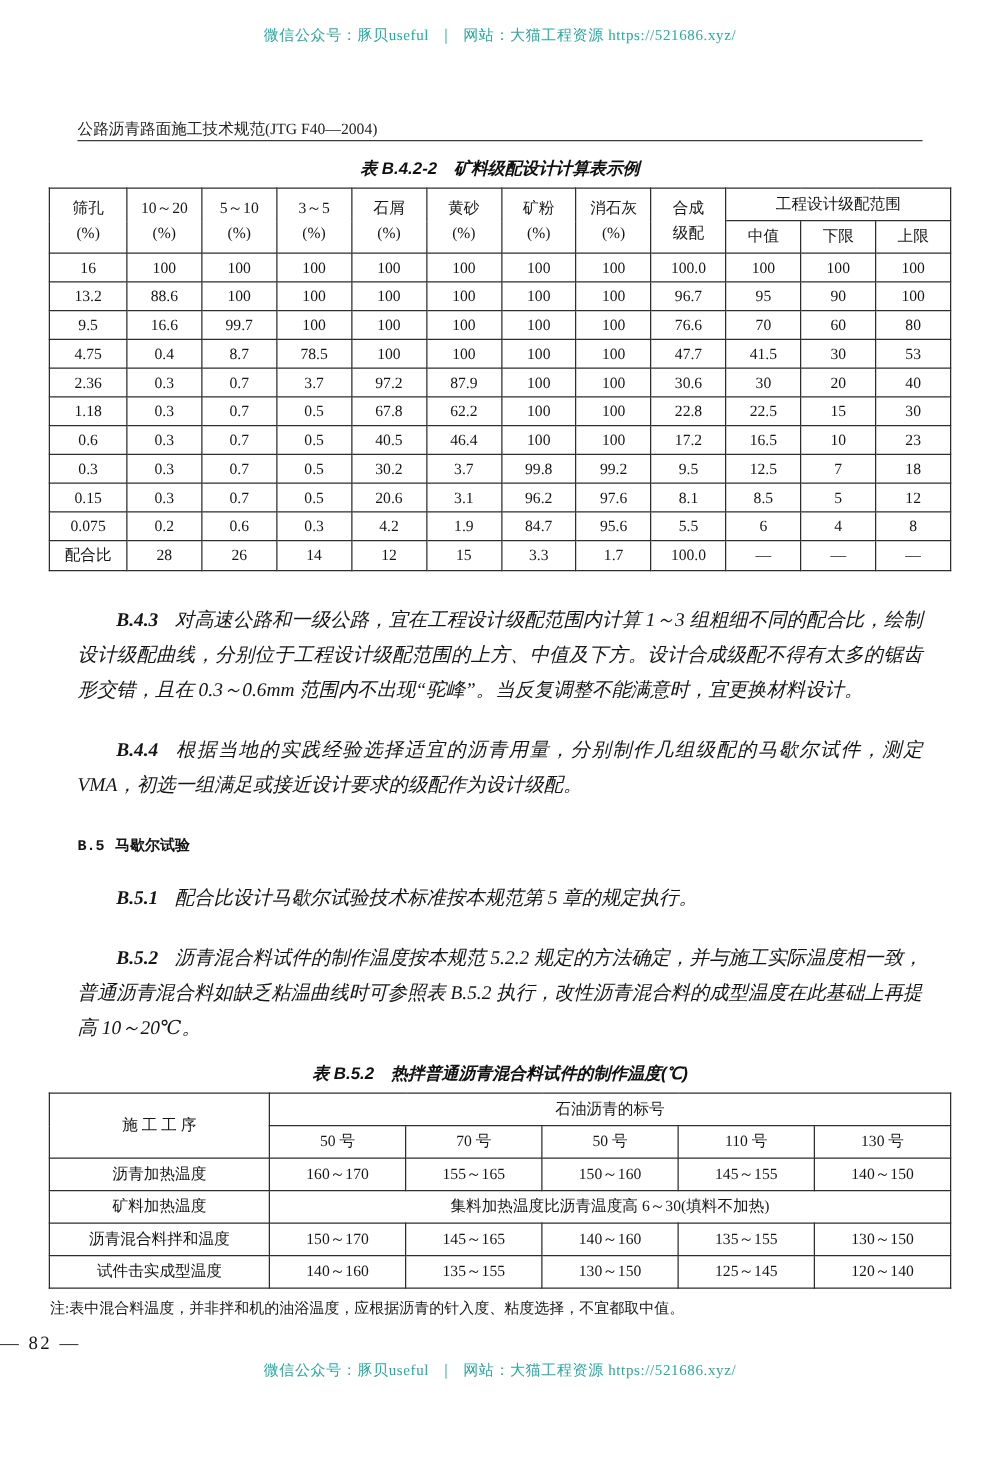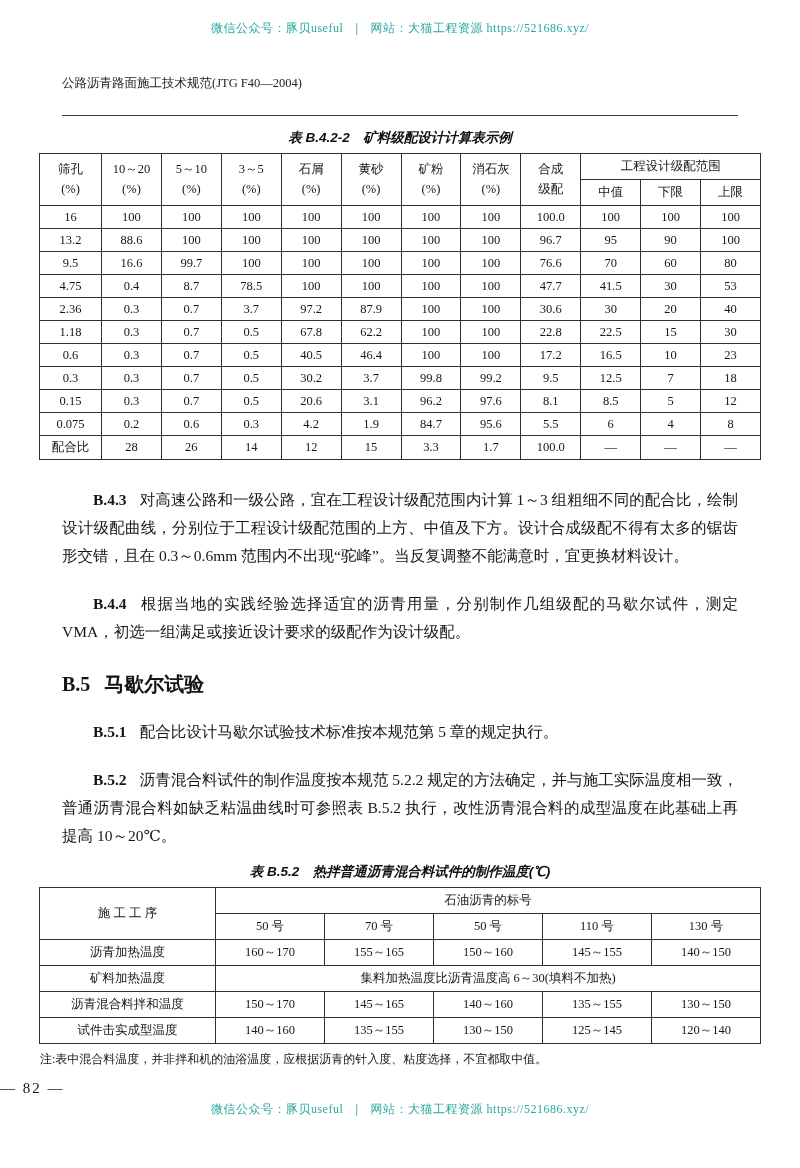--- a/index.html
+++ b/index.html
@@ -11,42 +11,42 @@
     overflow: hidden;
   }
   
   .wm { color: #2aa79f; text-align: center; font-size: 12px; letter-spacing: .5px;
         font-family: "Liberation Serif", serif; }
   .wm-top { padding-top: 20px; }
   .wm-bottom { margin-top: 4px; }
   .wm a { color: inherit; text-decoration: none; }
   .wm .sep { margin: 0 4px; }
   
-  .running-head { margin: 38px 62px 0; font-size: 12.5px; color: #222;
-    padding-bottom: 23px; border-bottom: 1px solid #3a3a3a; }
+  .running-head { margin: 58px 62px 0; font-size: 12.5px; color: #222;
+    padding-bottom: 0; border-bottom: 1px solid #3a3a3a; }
   
   .tbl-caption { text-align: center; font-family: "Liberation Sans", sans-serif;
     font-weight: bold; font-size: 13.5px; margin-top: 13px; color: #111; font-style: italic; }
   
   table { border-collapse: collapse; margin: 6px auto 0; width: 722px; table-layout: fixed; }
   th, td { border: 1px solid #2e2e2e; text-align: center; font-size: 12.5px;
     font-weight: normal; padding: 3px 1px; color: #161616; overflow: hidden; }
   #table1 col.c-sieve { width: 62px; }
   #table1 td { height: 23px; }
   #table1 thead th { padding: 4px 1px; }
   .h2 span { display: block; line-height: 1.55; }
   #table2 col.c-proc { width: 176px; }
   #table2 th, #table2 td { height: 26px; font-size: 12.5px; }
   
   .para { margin: 20px 62px 0; font-size: 15.5px; line-height: 1.8;
-    text-align: justify; text-indent: 2em; }
+    text-align: justify; text-indent: 2em; font-style: italic; }
   .para-first { margin-top: 26px; }
   .clause-label { font-weight: bold; margin-right: .85em; }
-  .section-head { margin: 26px 62px 0; font-family: Liberation Serif, serif;
-    font-weight: bold; font-size: 20px; }
+  .section-head { margin: 26px 62px 0; font-family: Liberation Mono, monospace;
+    font-weight: bold; font-size: 12px; }
   .section-head .clause-label { margin-right: .7em; }
   
   .note { margin: 7px 40px 0; font-size: 12px; color: #161616; }
   .pageno { text-align: left; margin-top: 12px; font-size: 15px; letter-spacing: 2px; }
 </style>
 </head>
 <body>
 
 <div class="wm wm-top">
   <span>微信公众号：豚贝useful</span>

